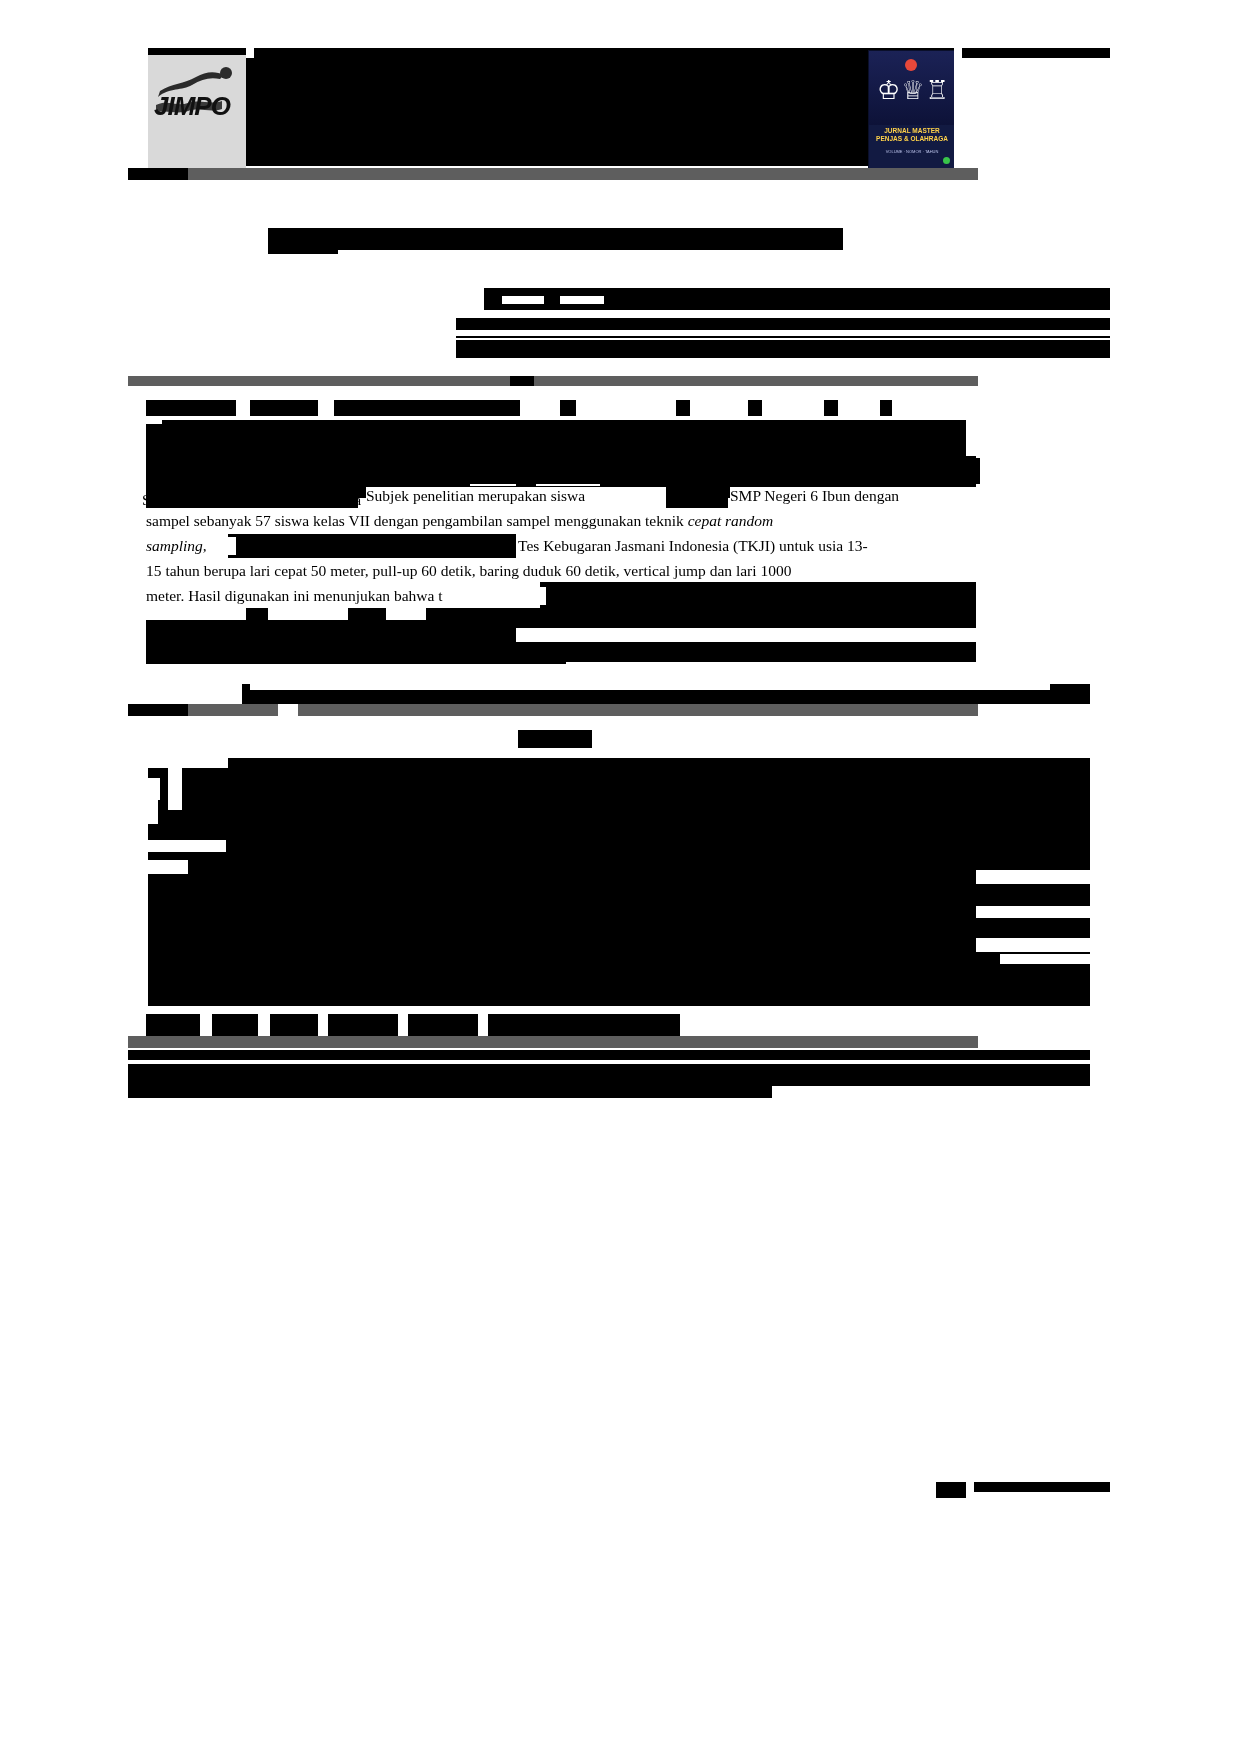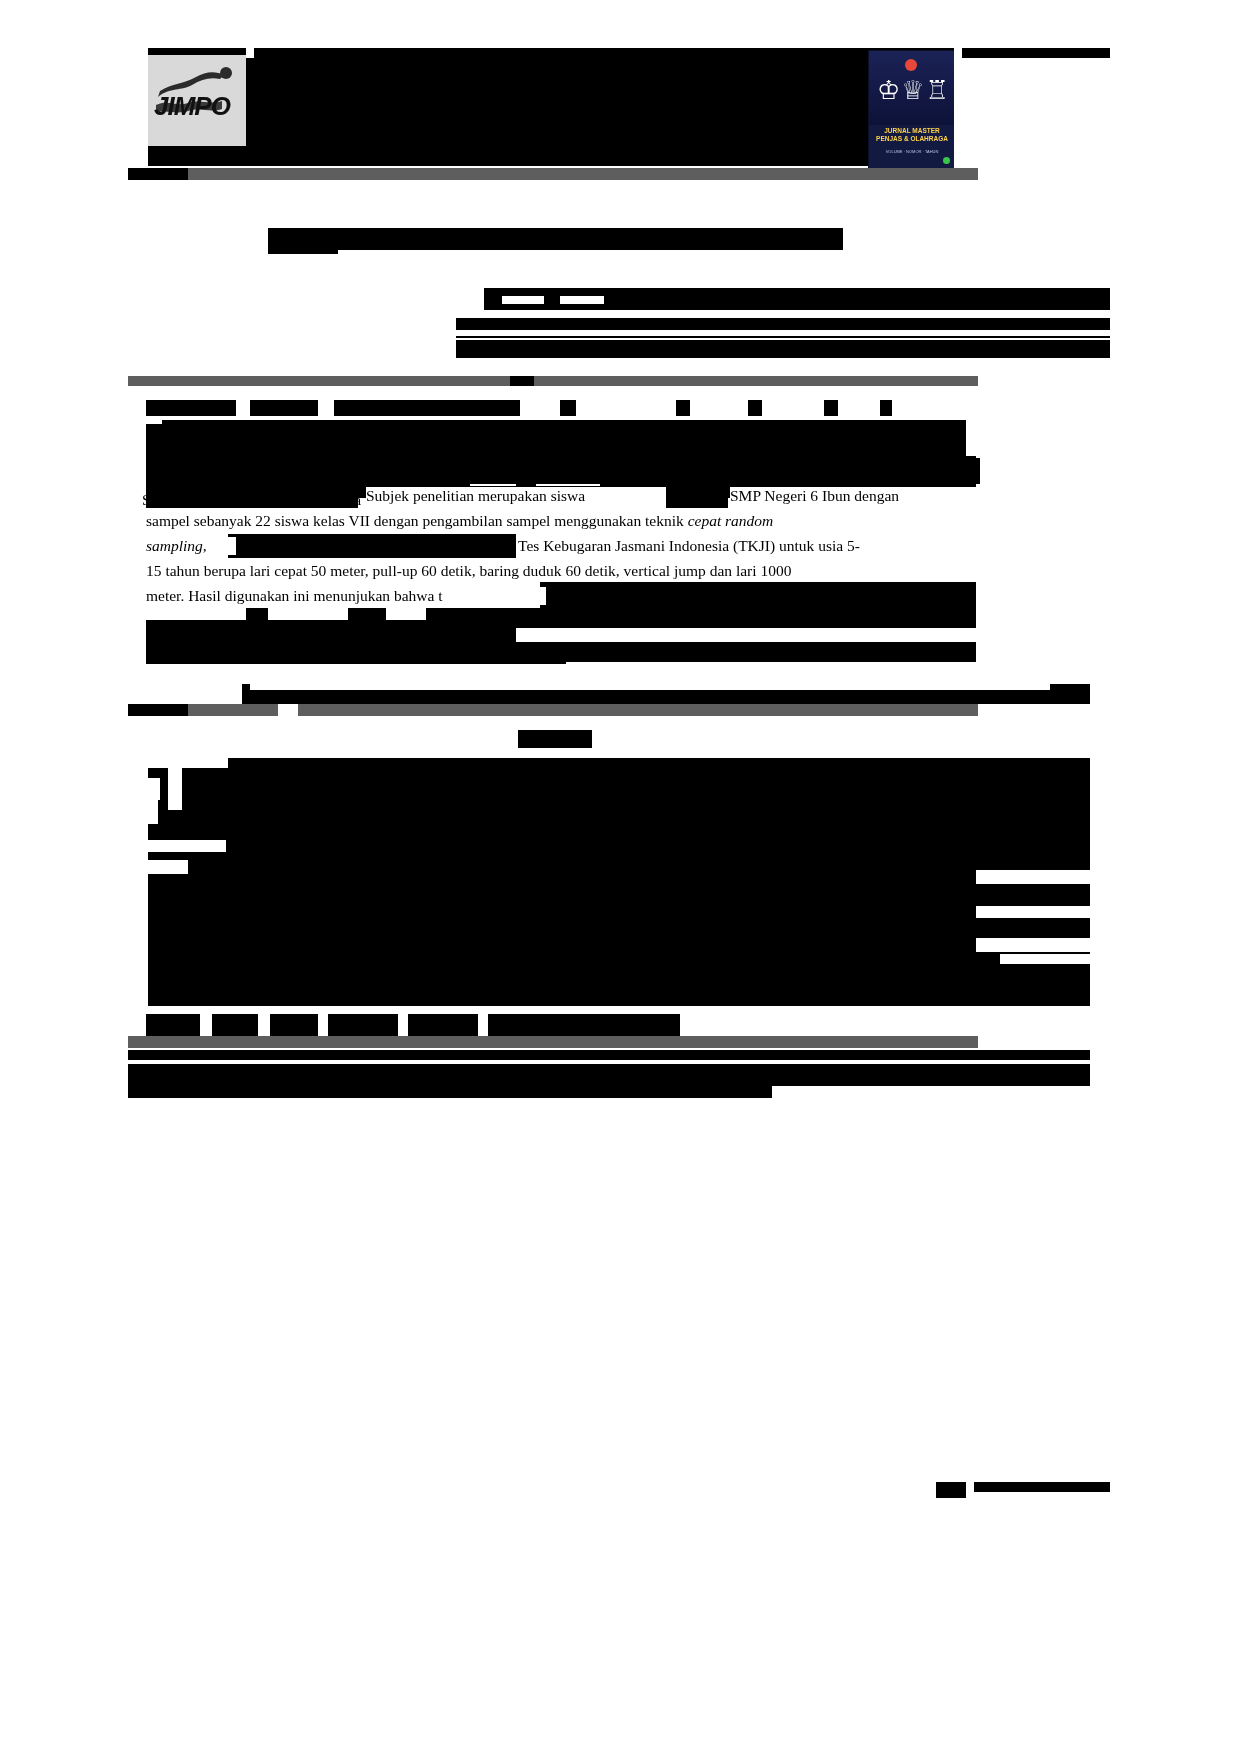--- a/index.html
+++ b/index.html
@@ -37,21 +37,21 @@
     top: 48px;
     width: 982px;
     height: 118px;
     background: #000000;
   }
   #journal-logo {
     position: absolute;
     left: 148px;
     top: 55px;
     width: 98px;
-    height: 91px;
+    height: 124px;
     background: #d9d9d9;
     overflow: hidden;
   }
   #journal-logo .swim {
     position: absolute;
     left: 4px;
     top: 6px;
     width: 90px;
     height: 56px;
   }
@@ -232,27 +232,27 @@
 <div class="cover" style="left:340px;top:458px;width:640px;height:26px;"></div>
 
 <div style="position:absolute;left:146px;top:487px;width:210px;font-size:15.5px;z-index:5;">kuantitatif dengan survey.</div>
 <div class="cover" style="left:146px;top:484px;width:212px;height:24px;"></div>
 
 <div style="position:absolute;left:366px;top:487px;width:300px;font-size:15.5px;z-index:7;color:#000;background:#fff;">Subjek penelitian merupakan siswa</div>
 <div class="cover" style="left:666px;top:484px;width:62px;height:24px;"></div>
 <div style="position:absolute;left:730px;top:487px;width:246px;font-size:15.5px;z-index:7;background:#fff;">SMP Negeri 6 Ibun dengan</div>
 
 <div style="position:absolute;left:146px;top:512px;width:830px;font-size:15.5px;z-index:7;background:#fff;text-align:justify;">
-  <span>sampel sebanyak 22 siswa kelas VII dengan pengambilan sampel menggunakan teknik</span>
+  <span>sampel sebanyak 57 siswa kelas VII dengan pengambilan sampel menggunakan teknik</span>
   <i>cepat random</i>
 </div>
 
 <div style="position:absolute;left:146px;top:537px;width:90px;font-size:15.5px;font-style:italic;z-index:7;background:#fff;">sampling,</div>
 <div class="cover" style="left:228px;top:534px;width:288px;height:24px;"></div>
-<div style="position:absolute;left:518px;top:537px;width:458px;font-size:15.5px;z-index:7;background:#fff;">Tes Kebugaran Jasmani Indonesia (TKJI) untuk usia 5-</div>
+<div style="position:absolute;left:518px;top:537px;width:458px;font-size:15.5px;z-index:7;background:#fff;">Tes Kebugaran Jasmani Indonesia (TKJI) untuk usia 13-</div>
 
 <div style="position:absolute;left:146px;top:562px;width:834px;font-size:15.5px;z-index:7;background:#fff;">15 tahun berupa lari cepat 50 meter, pull-up 60 detik, baring duduk 60 detik, vertical jump dan lari 1000</div>
 
 <div style="position:absolute;left:146px;top:587px;width:400px;font-size:15.5px;z-index:7;background:#fff;">meter. Hasil digunakan ini menunjukan bahwa t</div>
 <div class="cover" style="left:540px;top:582px;width:436px;height:26px;"></div>
 
 <div class="blk" style="left:146px;top:608px;width:830px;height:68px;"></div>
 <div class="whiteline" style="left:146px;top:608px;width:100px;height:12px;"></div>
 <div class="whiteline" style="left:268px;top:608px;width:80px;height:12px;"></div>
 <div class="whiteline" style="left:386px;top:608px;width:40px;height:12px;"></div>

